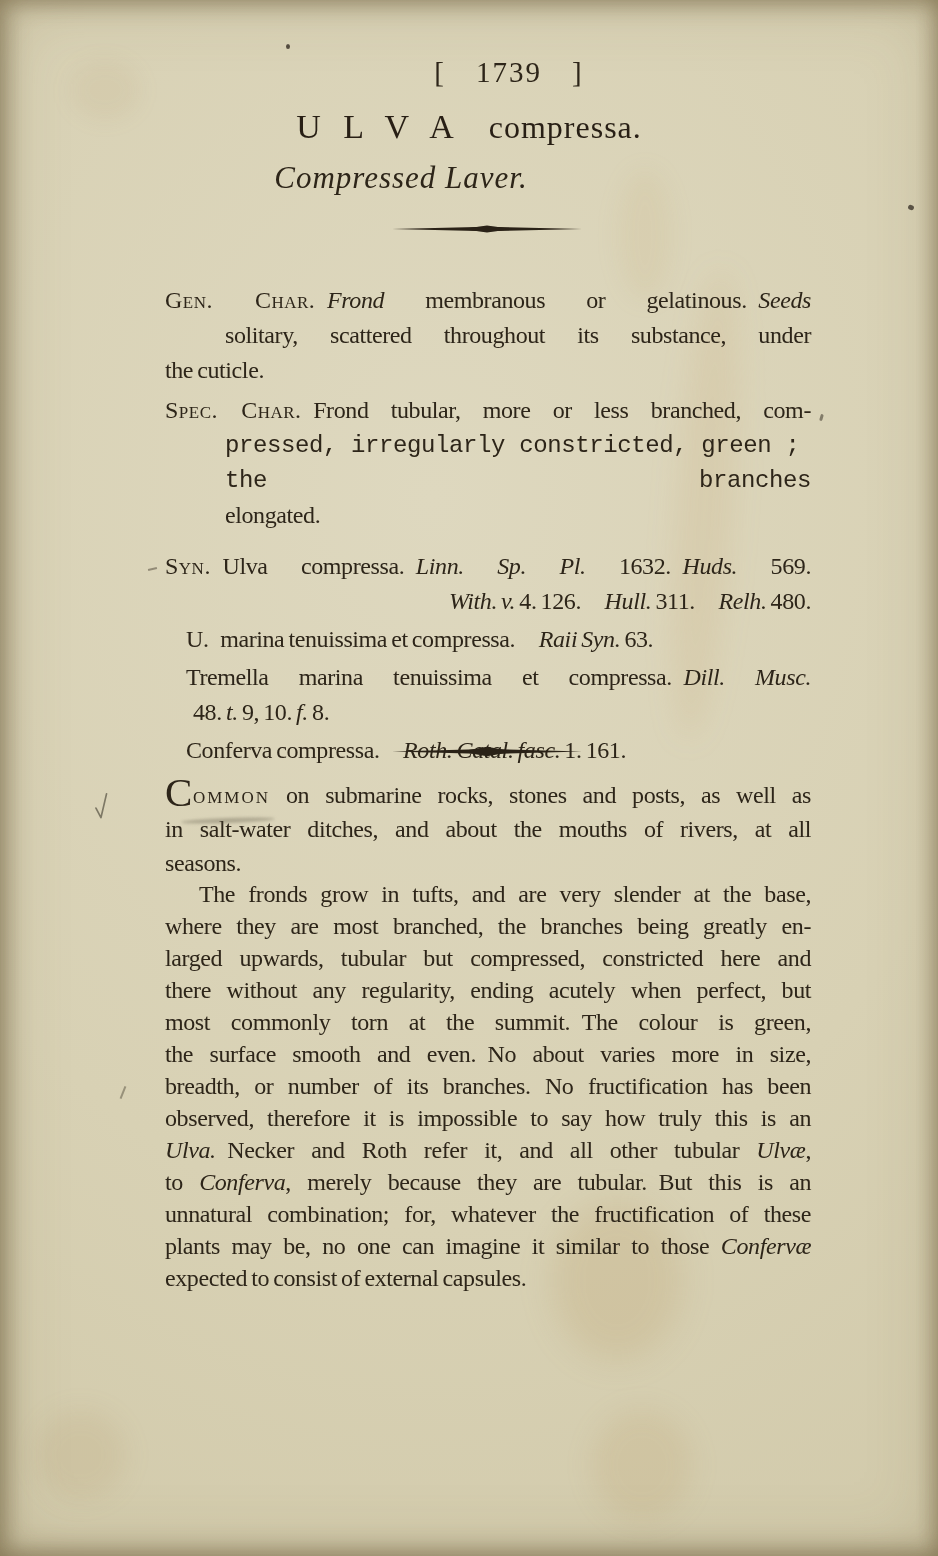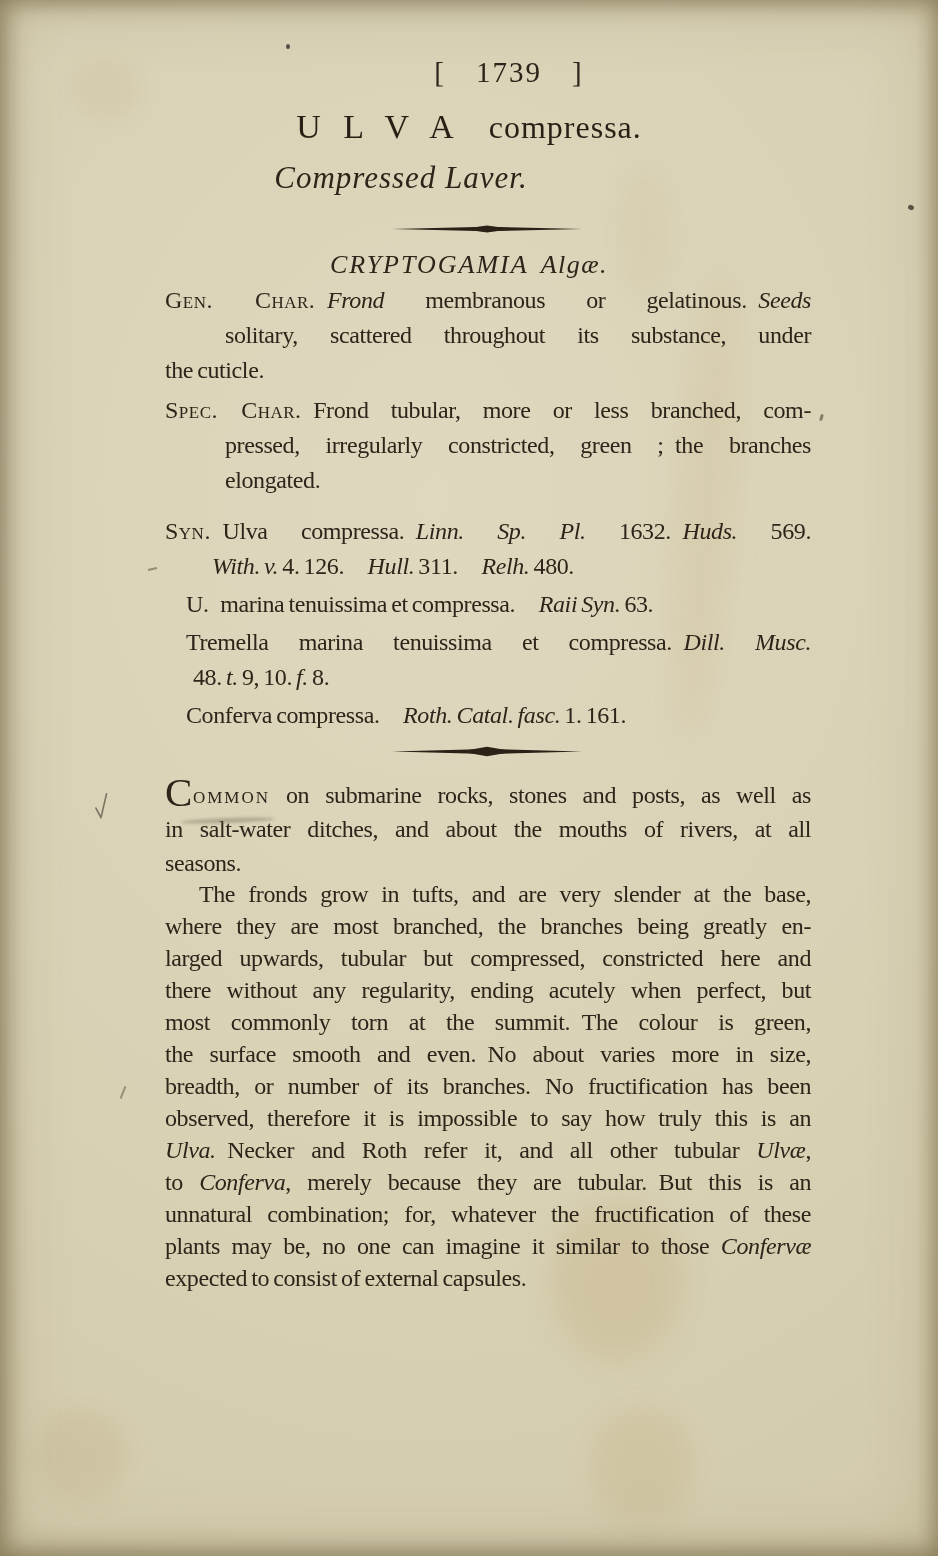--- a/index.html
+++ b/index.html
@@ -80,31 +80,30 @@
 
   <div class="title"><span class="genus">U L V A</span><span class="species">compressa.</span></div>
 
   <div class="subtitle">Compressed Laver.</div>
 
   <svg class="divider d1" width="190" height="10" viewBox="0 0 190 10">
     <polygon points="0,5 95,2.7 190,5 95,7.3"></polygon>
     <polygon points="70,5 95,1.4 120,5 95,8.6"></polygon>
   </svg>
 
-  <div class="classif"><span class="it ord">CRYPTOGAMIA</span><span class="it">Algæ.</span></div>
 
   <div class="textblock entries">
       <div class="tline just"><span class="sc">Gen. Char.</span><span> </span><span class="it">Frond</span><span> membranous or gelatinous. </span><span class="it">Seeds</span></div>
       <div class="tline just" style="margin-left: 60px;"><span>solitary, scattered throughout its substance, under</span></div>
       <div class="tline" style=""><span>the cuticle.</span></div>
       <div class="tline just" style="margin-top: 5px;"><span class="sc">Spec. Char.</span><span> Frond tubular, more or less branched, com-</span></div>
-      <div class="tline just" style="margin-left: 60px;"><span>pressed, irregularly constricted, green ; the branches</span></div>
+      <div class="tline just" style="margin-left: 60px; font-family: Liberation Mono, monospace;"><span>pressed, irregularly constricted, green ; the branches</span></div>
       <div class="tline" style="margin-left: 60px;"><span>elongated.</span></div>
       <div class="tline just" style="margin-top: 16px;"><span class="sc">Syn.</span><span> Ulva compressa. </span><span class="it">Linn. Sp. Pl.</span><span> 1632. </span><span class="it">Huds.</span><span> 569.</span></div>
-      <div class="tline" style="margin-left: 47px;"><span class="it">With. v.</span><span> 4. 126. </span><span class="it">Hull.</span><span> 311. </span><span class="it">Relh.</span><span> 480.</span></div>
+      <div class="tline" style="margin-left: 21px; text-align: right;"><span class="it">With. v.</span><span> 4. 126. </span><span class="it">Hull.</span><span> 311. </span><span class="it">Relh.</span><span> 480.</span></div>
       <div class="tline" style="margin-left: 21px; margin-top: 3px;"><span>U. marina tenuissima et compressa. </span><span class="it">Raii Syn.</span><span> 63.</span></div>
       <div class="tline just" style="margin-left: 21px; margin-top: 3px;"><span>Tremella marina tenuissima et compressa. </span><span class="it">Dill. Musc.</span></div>
       <div class="tline" style="margin-left: 28px;"><span>48. </span><span class="it">t.</span><span> 9, 10. </span><span class="it">f.</span><span> 8.</span></div>
       <div class="tline" style="margin-left: 21px; margin-top: 3px;"><span>Conferva compressa. </span><span class="it">Roth. Catal. fasc.</span><span> 1. 161.</span></div>
     </div>
 
   <svg class="divider d2" width="190" height="11" viewBox="0 0 190 11">
     <polygon points="0,5.5 95,3 190,5.5 95,8"></polygon>
     <polygon points="68,5.5 95,0.8 122,5.5 95,10.2"></polygon>
   </svg>

